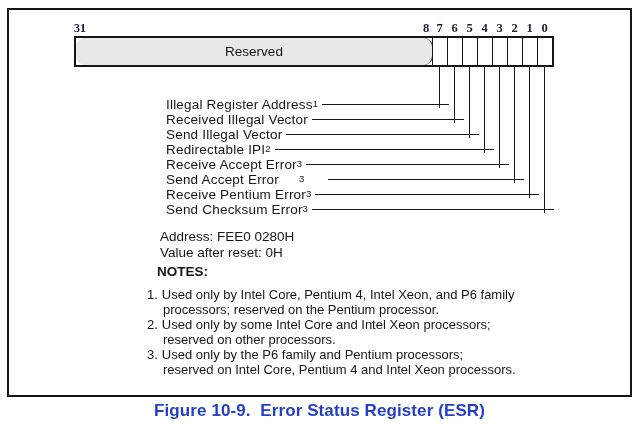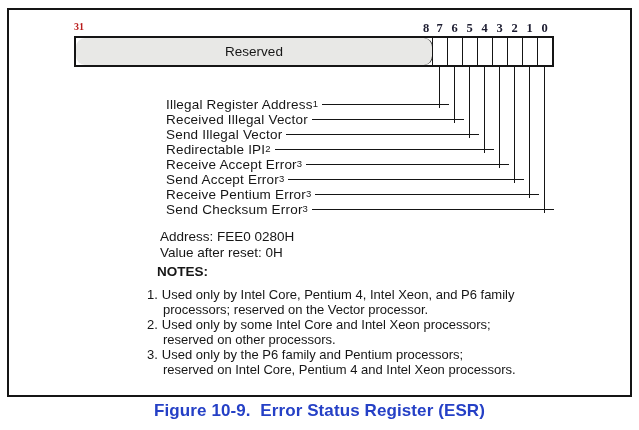--- a/index.html
+++ b/index.html
@@ -10,21 +10,21 @@
   
   .frame{position:absolute;left:7px;top:8px;width:621px;height:385px;border:2px solid #151515;background:#ffffff;}
   
   .regbox{position:absolute;left:74px;top:36px;width:476px;height:27px;border:2px solid #151515;background:#ffffff;}
   .reserved{position:absolute;left:0;top:0;width:356px;height:27px;background:#e8e8e6;border-right:1.5px solid #151515;
     display:flex;align-items:center;justify-content:center;font-size:13.5px;border-radius:9px;}
   .cell{position:absolute;top:0;width:15px;height:27px;border-left:1.5px solid #151515;}
   
   .bitnum{position:absolute;top:21px;width:14px;text-align:center;font-family:"Liberation Serif",serif;
     font-size:12.5px;font-weight:600;color:#1c1c30;}
-  .msb{position:absolute;left:74px;top:21px;font-family:"Liberation Serif",serif;font-size:10px;font-weight:600;color:#b91c1c;}
+  .msb{position:absolute;left:74px;top:21px;font-family:"Liberation Serif",serif;font-size:12px;font-weight:600;color:#0f172a;}
   
   .vline{position:absolute;width:1.5px;background:#151515;}
   .flagrow{position:absolute;left:157px;height:14px;display:flex;align-items:center;font-size:13.5px;white-space:nowrap;}
   .flagrow .lbl{letter-spacing:0.2px;}
   .flagrow sup{font-size:9.5px;line-height:0;vertical-align:6px;}
   .flagrow .hline{flex:1 1 auto;height:0;border-top:1.5px solid #151515;margin-left:4px;}
   
   .addr{position:absolute;left:160px;top:229px;font-size:13.5px;line-height:15.5px;}
   .notes-head{position:absolute;left:157px;top:264px;font-size:13.5px;font-weight:bold;}
   .notes{position:absolute;left:147px;top:287px;font-size:13px;line-height:15px;}
@@ -94,21 +94,21 @@
     <div class="flagrow" style="top:132px;width:328px;">
       <span class="lbl">Redirectable IPI</span>
         <sup>2</sup>
       <span class="hline"></span>
     </div>
     <div class="flagrow" style="top:147px;width:343px;">
       <span class="lbl">Receive Accept Error</span>
         <sup>3</sup>
       <span class="hline"></span>
     </div>
-    <div class="flagrow" style="top:162px;width:358px;">
+    <div class="flagrow" style="top:162px;width:358px;gap:20px;">
       <span class="lbl">Send Accept Error</span>
         <sup>3</sup>
       <span class="hline"></span>
     </div>
     <div class="flagrow" style="top:177px;width:373px;">
       <span class="lbl">Receive Pentium Error</span>
         <sup>3</sup>
       <span class="hline"></span>
     </div>
     <div class="flagrow" style="top:192px;width:388px;">
@@ -119,21 +119,21 @@
 
     <div class="addr" style="left:151px;top:219px;">
       <div>Address: FEE0 0280H</div>
       <div>Value after reset: 0H</div>
     </div>
 
     <div class="notes-head" style="left:148px;top:254px;">NOTES:</div>
     <div class="notes" style="left:138px;top:277px;">
       <p class="note">
         <span class="num">1.</span><span>Used only by Intel Core, Pentium 4, Intel Xeon, and P6 family</span><br>
-        <span>processors; reserved on the Vector processor.</span>
+        <span>processors; reserved on the Pentium processor.</span>
       </p>
       <p class="note">
         <span class="num">2.</span><span>Used only by some Intel Core and Intel Xeon processors;</span><br>
         <span>reserved on other processors.</span>
       </p>
       <p class="note">
         <span class="num">3.</span><span>Used only by the P6 family and Pentium processors;</span><br>
         <span>reserved on Intel Core, Pentium 4 and Intel Xeon processors.</span>
       </p>
     </div>

